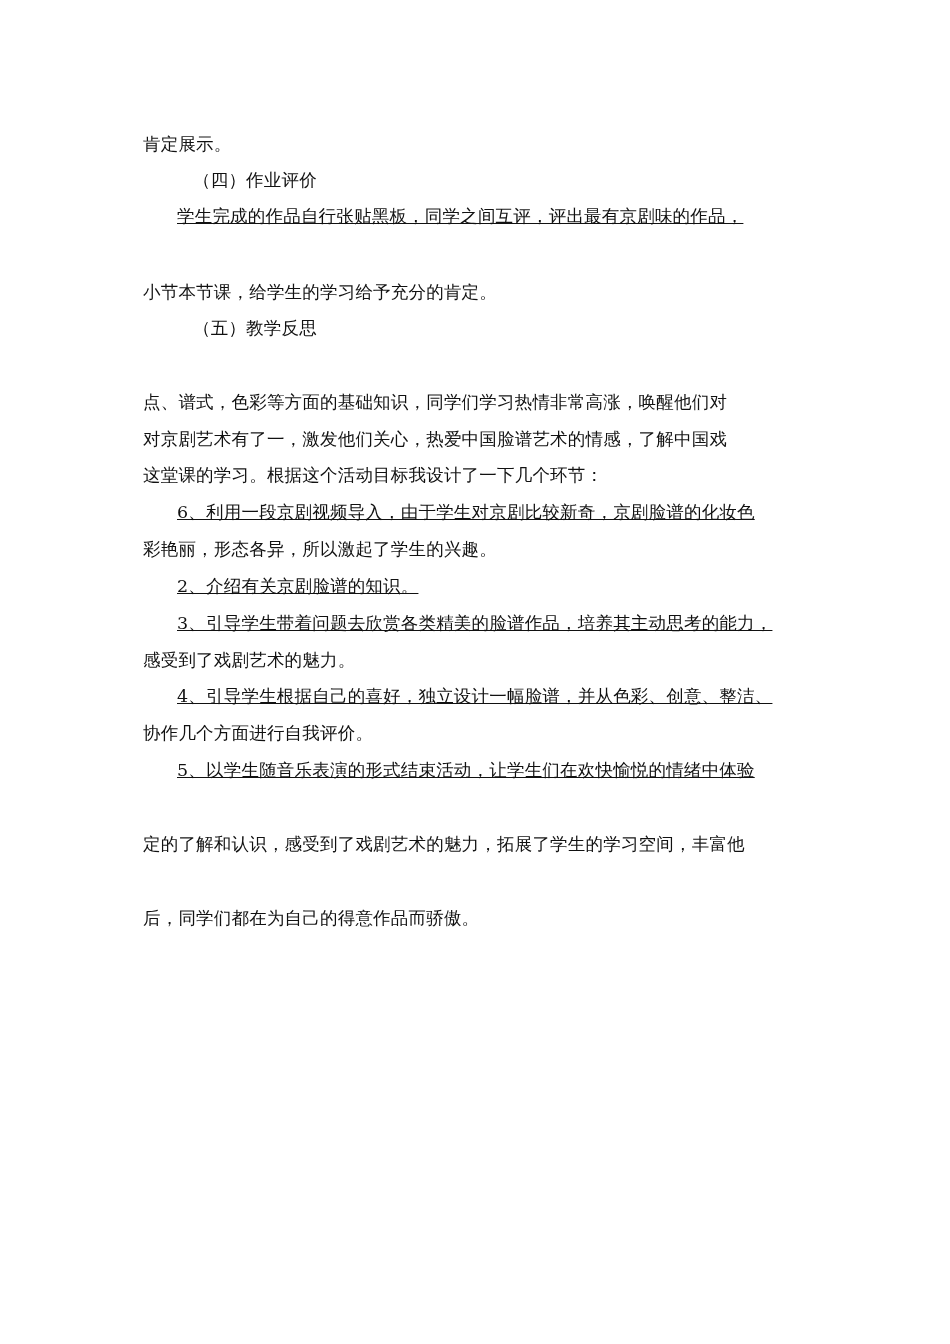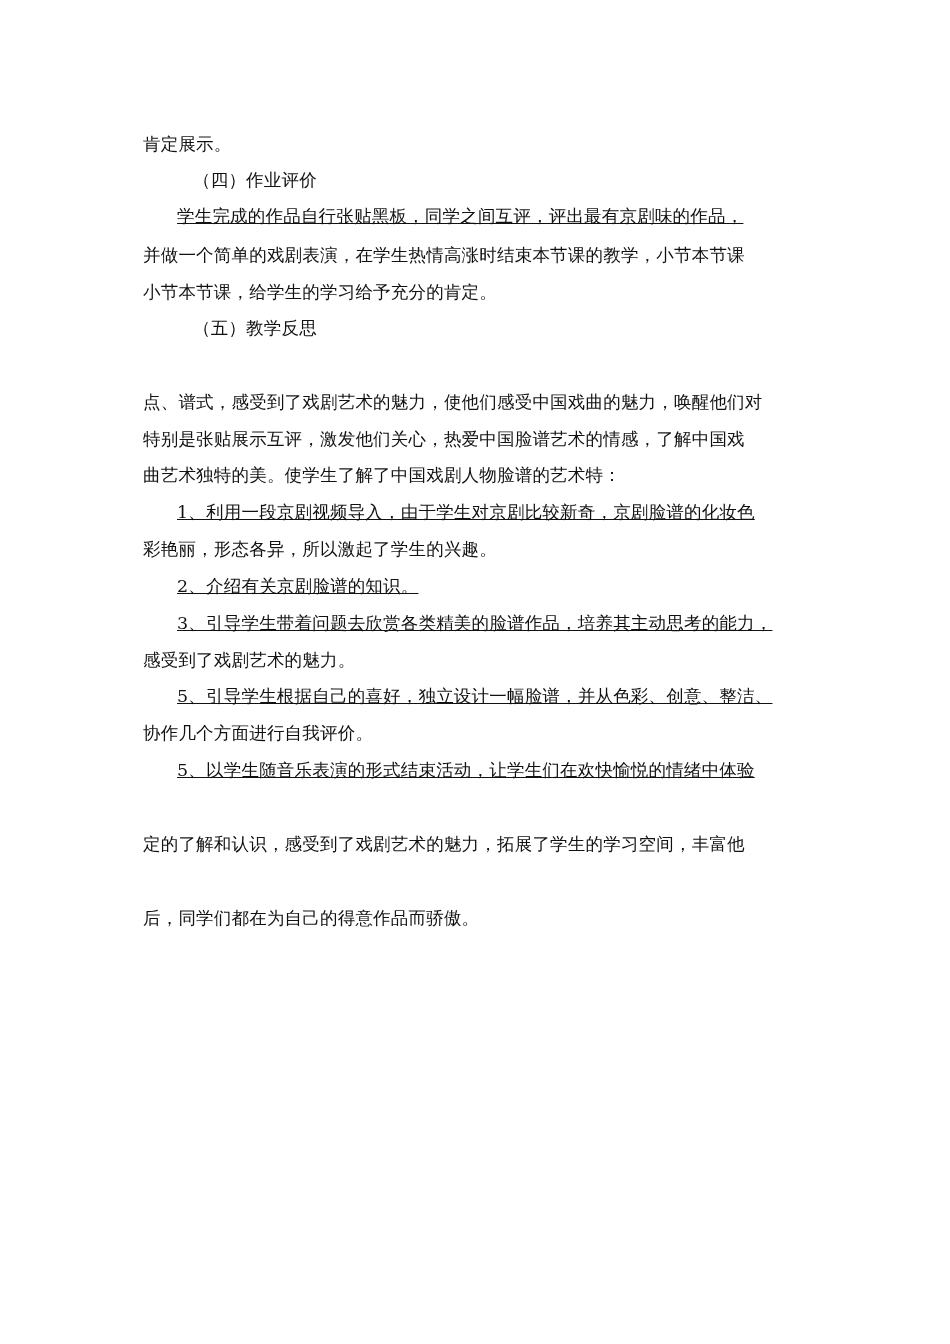--- a/index.html
+++ b/index.html
@@ -10,29 +10,28 @@
   .indent { left:177px;text-decoration:underline; }
   .heading { left:165px;margin-left:28px; }
 </style>
 </head>
 <body>
 
 <div class="page">
   <div class="line" style="top:117px">肯定展示。</div>
   <div class="line heading" style="top:153px">（四）作业评价</div>
   <div class="line indent" style="top:189px">学生完成的作品自行张贴黑板，同学之间互评，评出最有京剧味的作品，</div>
-  <div class="line" style="top:228px">并做一个简单的戏剧表演，在学生热情高涨时结束本节课的教学，小节本节课</div>
   <div class="line" style="top:265px">小节本节课，给学生的学习给予充分的肯定。</div>
   <div class="line heading" style="top:301px">（五）教学反思</div>
-  <div class="line" style="top:375px">点、谱式，感受到了戏剧艺术的魅力，使他们感受中国戏曲的魅力，唤醒他们对</div>
-  <div class="line" style="top:412px">特别是张贴展示互评，激发他们关心，热爱中国脸谱艺术的情感，了解中国戏</div>
-  <div class="line" style="top:448px">曲艺术独特的美。使学生了解了中国戏剧人物脸谱的艺术特：</div>
-  <div class="line indent" style="top:485px">1、利用一段京剧视频导入，由于学生对京剧比较新奇，京剧脸谱的化妆色</div>
+  <div class="line" style="top:375px">点、谱式，色彩等方面的基础知识，同学们学习热情非常高涨，唤醒他们对</div>
+  <div class="line" style="top:412px">对京剧艺术有了一，激发他们关心，热爱中国脸谱艺术的情感，了解中国戏</div>
+  <div class="line" style="top:448px">这堂课的学习。根据这个活动目标我设计了一下几个环节：</div>
+  <div class="line indent" style="top:485px">6、利用一段京剧视频导入，由于学生对京剧比较新奇，京剧脸谱的化妆色</div>
   <div class="line" style="top:522px">彩艳丽，形态各异，所以激起了学生的兴趣。</div>
   <div class="line indent" style="top:559px">2、介绍有关京剧脸谱的知识。</div>
   <div class="line indent" style="top:596px">3、引导学生带着问题去欣赏各类精美的脸谱作品，培养其主动思考的能力，</div>
   <div class="line" style="top:633px">感受到了戏剧艺术的魅力。</div>
-  <div class="line indent" style="top:669px">5、引导学生根据自己的喜好，独立设计一幅脸谱，并从色彩、创意、整洁、</div>
+  <div class="line indent" style="top:669px">4、引导学生根据自己的喜好，独立设计一幅脸谱，并从色彩、创意、整洁、</div>
   <div class="line" style="top:706px">协作几个方面进行自我评价。</div>
   <div class="line indent" style="top:743px">5、以学生随音乐表演的形式结束活动，让学生们在欢快愉悦的情绪中体验</div>
   <div class="line" style="top:817px">定的了解和认识，感受到了戏剧艺术的魅力，拓展了学生的学习空间，丰富他</div>
   <div class="line" style="top:891px">后，同学们都在为自己的得意作品而骄傲。</div>
 </div>
 
 </body></html>

